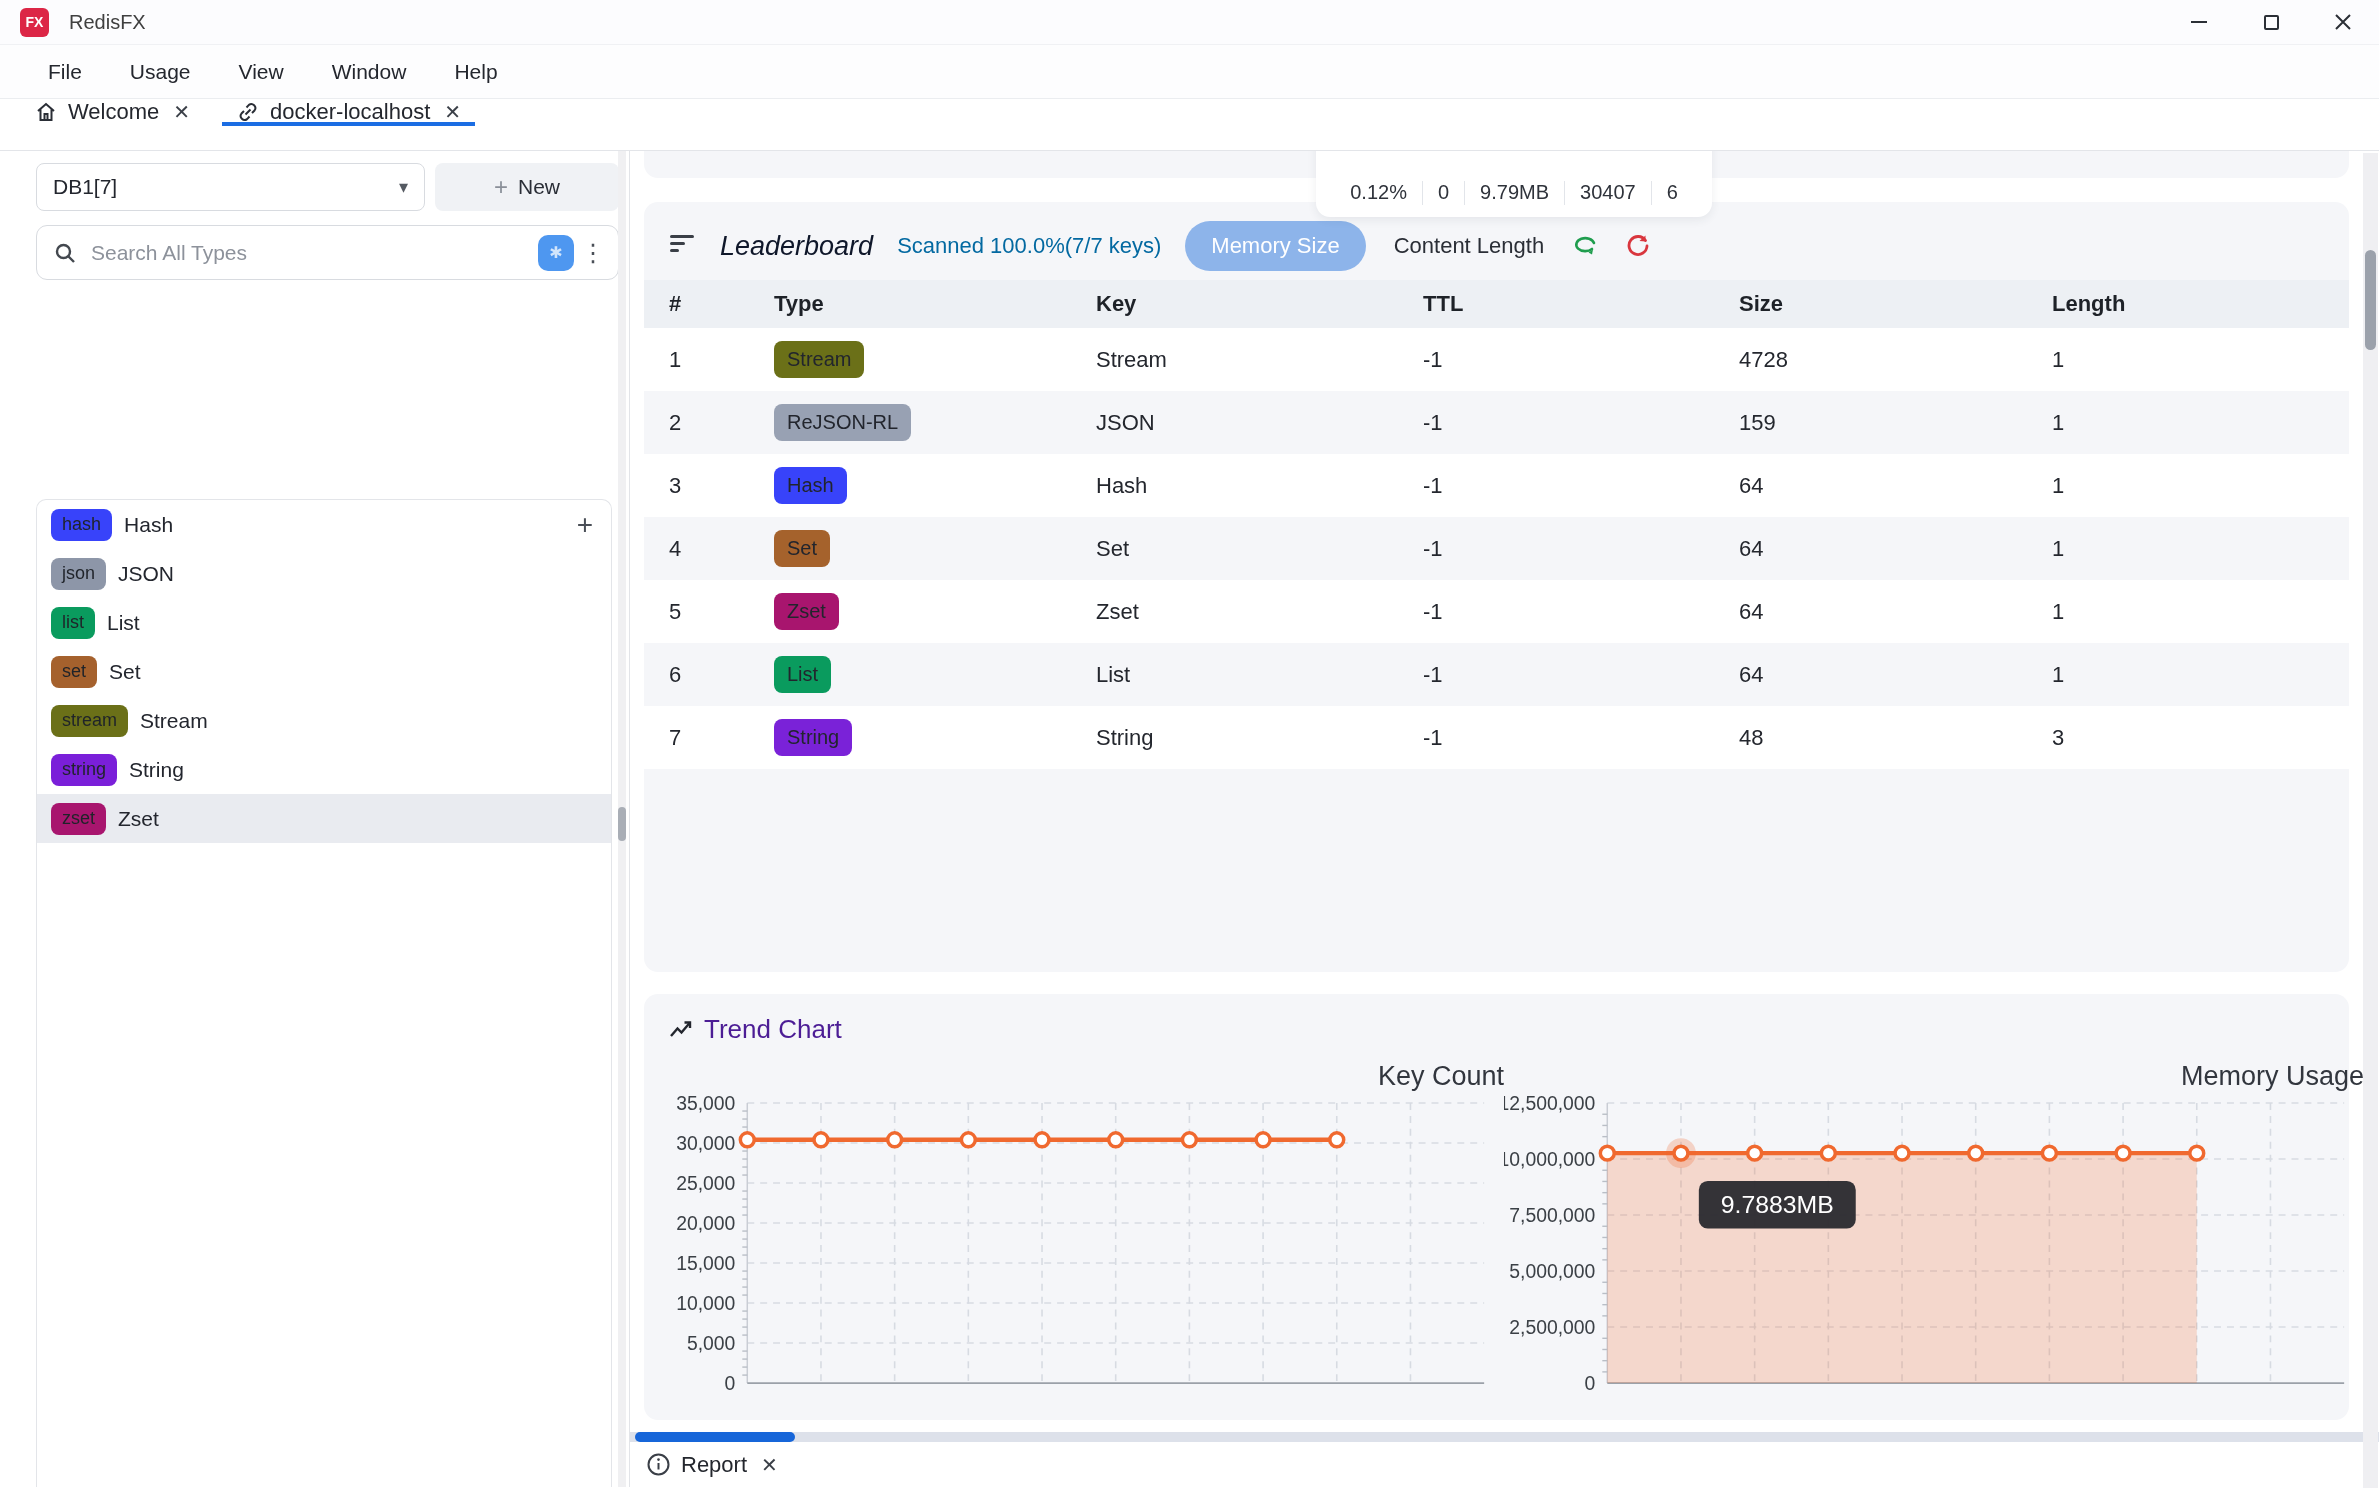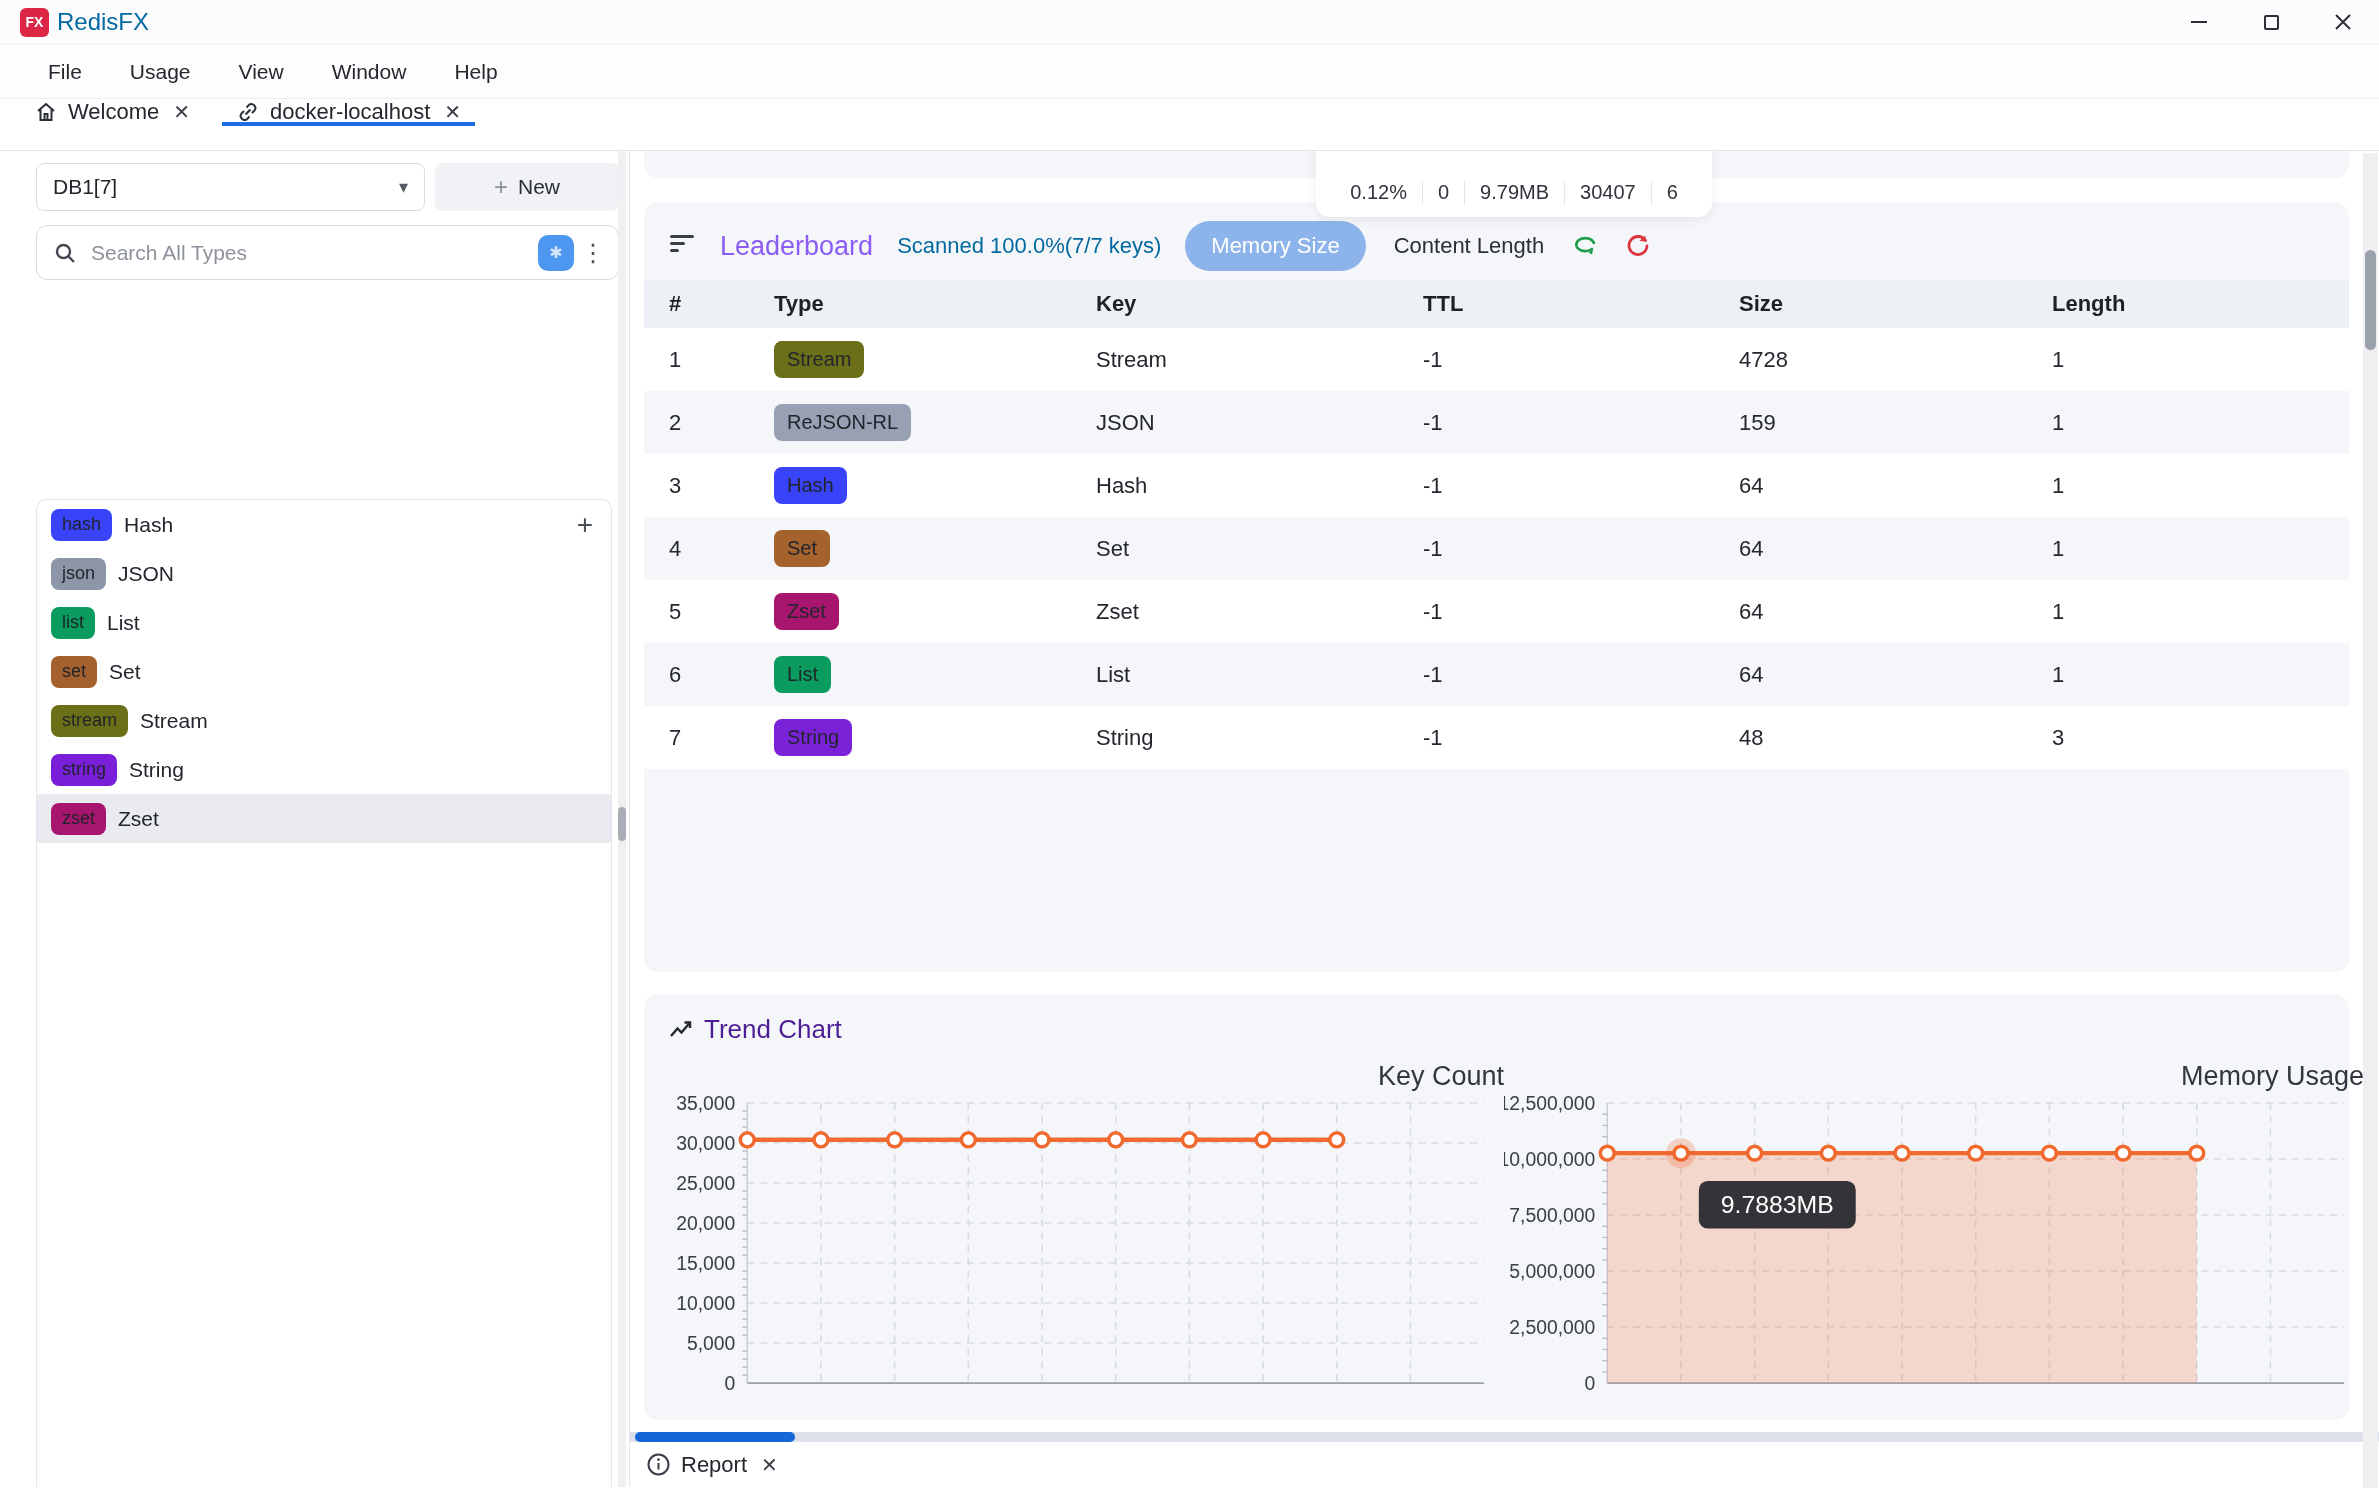--- a/index.html
+++ b/index.html
@@ -3,21 +3,21 @@
 <meta charset="utf-8">
 <style>
   * { margin:0; padding:0; box-sizing:border-box; }
   html,body { background:#ffffff; }
   body { font-family:"Liberation Sans", sans-serif; color:#23262e; }
   .window { position:relative; width:2379px; height:1488px; background:#fff; overflow:hidden; }
 
   
   .titlebar { height:45px; background:#fcfcfe; display:flex; align-items:center; padding-left:20px; border-bottom:1px solid #f0f1f4;gap:8px; }
   .logo { width:29px; height:29px; border-radius:6px; background:#dc2646; color:#fff; font-weight:bold; font-size:14px; display:flex; align-items:center; justify-content:center; }
-  .app-title { font-size:24px; color:#0369a1; }
+  .app-title { margin-left:12px; font-size:20px; color:#404040; }
   .win-controls { margin-left:auto; display:flex; height:100%; }
   .win-btn { width:72px; height:100%; display:flex; align-items:center; justify-content:center; color:#2b2f36; }
   .wc-min { width:16px; border-top:2px solid #2b2f36; }
   .wc-max { width:15px; height:15px; border:2px solid #2b2f36; border-radius:2px; }
   .wc-close svg { width:18px; height:18px; stroke:#2b2f36; stroke-width:2; }
 
   
   .menubar { height:54px; display:flex; align-items:center; padding-left:24px; background:#fdfdfe; border-bottom:1px solid #ebedf0; }
   .menu-item { padding:0 24px; font-size:21px; color:#24272e; }
 
@@ -58,21 +58,21 @@
   .cut-band { position:absolute; left:14px; right:30px; top:0; height:27px; background:#f5f6f9; border-radius:0 0 14px 14px; }
   .stats-pill { position:absolute; left:686px; top:-28px; height:94px; width:396px; background:#fff; border-radius:14px; box-shadow:0 3px 10px rgba(40,50,70,.08); display:flex; align-items:flex-end; justify-content:center; padding-bottom:12px; z-index:3; }
   .stats-pill .sv { font-size:20px; color:#2f333b; line-height:26px; }
   .stats-sep { width:1px; height:24px; background:#e2e5ea; margin:0 15px; align-self:flex-end; }
 
   .card { position:absolute; left:14px; right:30px; background:#f5f6f9; border-radius:14px; }
   .lb-card { top:51px; height:770px; }
   .lb-header { height:78px; display:flex; align-items:center; padding:10px 26px 0; gap:24px; }
   .lb-icon { width:26px; height:22px; flex:none; }
   .lb-icon div { background:#3a3f47; height:3px; border-radius:2px; margin-bottom:4px; }
-  .lb-title { font-size:27px; font-weight:500; color:#8b5cf6; }
+  .lb-title { font-size:27px; font-weight:500; color:#0f172a;font-style:italic; }
   .lb-scanned { font-size:22px; color:#0369a1; }
   .pill-btn { border-radius:999px; padding:12px 26px; font-size:22px; color:#fff; }
   .txt-btn { font-size:22px; color:#2a2e36; padding:0 4px; }
   .hdr-ico { width:28px; height:28px; }
 
   .tbl { margin-top:0; }
   .trow, .thead { display:grid; grid-template-columns:105px 322px 327px 316px 313px 1fr; align-items:center; padding-left:25px; }
   .thead { height:48px; background:#edf0f4; font-weight:bold; font-size:22px; color:#1e2228; }
   .trow { height:63px; font-size:22px; color:#24272e; }
   .trow:nth-child(odd) { background:#ffffff; }

